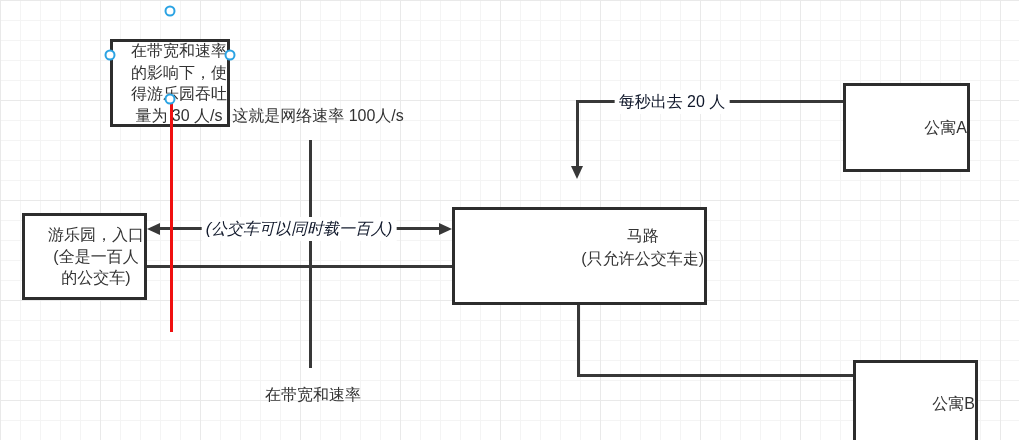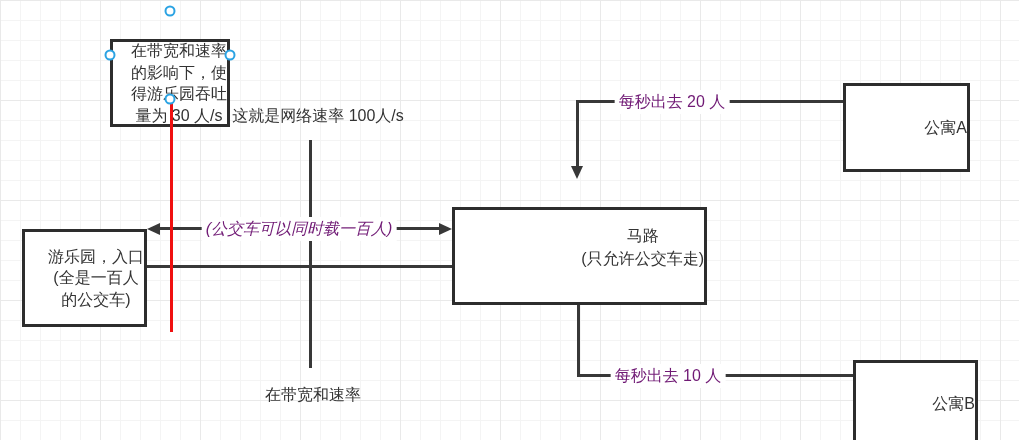--- a/index.html
+++ b/index.html
@@ -23,21 +23,21 @@
   .hline{height:3px;}
   .vline{width:3px;}
   .redline{position:absolute;width:3px;background:#f01010;z-index:4;}
   .arrow{position:absolute;width:0;height:0;z-index:1;}
   .arrow.left {border-top:6px solid transparent;border-bottom:6px solid transparent;border-right:13px solid #383838;}
   .arrow.right{border-top:6px solid transparent;border-bottom:6px solid transparent;border-left:13px solid #383838;}
   .arrow.down {border-left:6px solid transparent;border-right:6px solid transparent;border-top:13px solid #383838;}
   .arrow.up   {border-left:6px solid transparent;border-right:6px solid transparent;border-bottom:13px solid #383838;}
   .line-label{
     position:absolute;transform:translate(-50%,-50%);background:#fff;padding:1px 4px;
-    font-size:16px;color:#701a75;line-height:22px;white-space:pre-line;text-align:right;z-index:3;
+    font-size:16px;color:#0f172a;line-height:22px;white-space:pre-line;text-align:right;z-index:3;
   }
   .float-label{
     position:absolute;transform:translate(-50%,-50%);background:transparent;
     font-size:16px;color:#333;line-height:22px;white-space:nowrap;z-index:3;
   }
   .handle{
     position:absolute;box-sizing:border-box;width:11px;height:11px;border-radius:50%;
     background:#fff;border:2px solid #2ba3e3;transform:translate(-50%,-50%);z-index:6;
   }
 </style>
@@ -68,21 +68,21 @@
     <div class="arrow up" style="left:572px;top:277px;"></div>
   </div>
 
   <div class="shape" style="left:110px;top:11px;width:120px;height:88px;">
     <span>在带宽和速率
 的影响下，使
 得游乐园吞吐
 量为 30 人/s</span>
   </div>
 
-  <div class="shape" style="left:22px;top:201px;width:125px;height:98px;">
+  <div class="shape" style="left:22px;top:185px;width:125px;height:87px;">
     <span>游乐园，入口
 (全是一百人
 的公交车)</span>
   </div>
 
   <div class="shape" style="left:843px;top:55px;width:127px;height:89px;">
     <span>公寓A</span>
   </div>
 
   <div class="shape road" style="left:452px;top:179px;width:255px;height:98px;">
@@ -103,15 +103,14 @@
 
   <div class="float-label" style="left:318px;top:116px;">这就是网络速率 100人/s</div>
 
   <div class="float-label" style="left:313px;top:395px;">在带宽和速率</div>
 
   <div class="line-label" style="left:299px;top:229px;font-style:italic;">(公交车可以同时载一百人)</div>
 
 
   <div class="line-label" style="left:672px;top:102px;">每秒出去 20 人</div>
 
-  <div class="line-label" style="left:668px;top:376px;">每秒出去 10 人</div>
 
 </div>
 
 </body></html>

